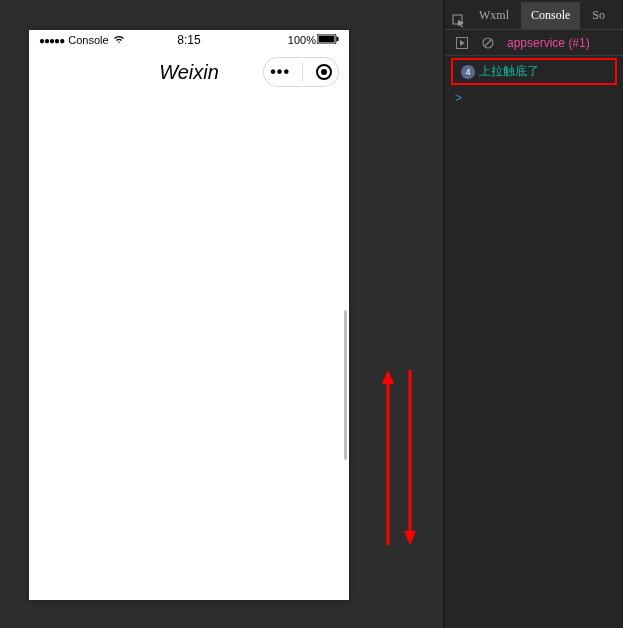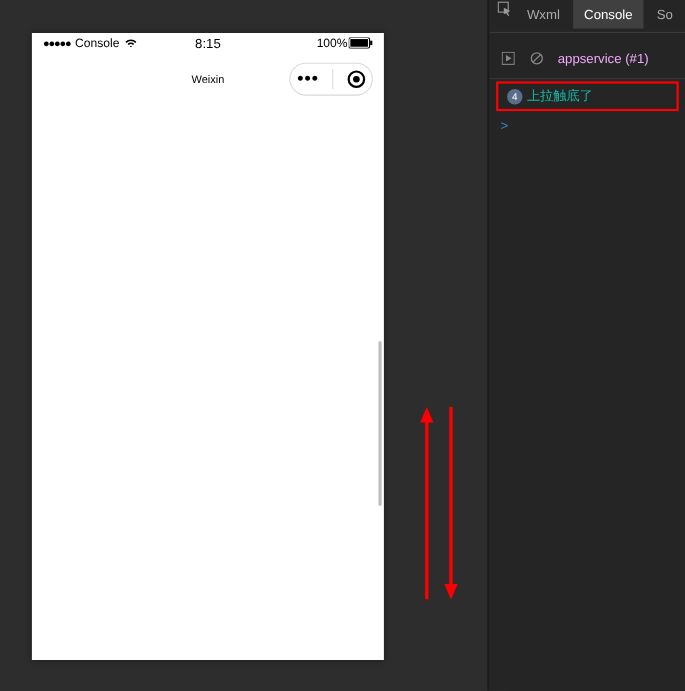--- a/index.html
+++ b/index.html
@@ -46,22 +46,23 @@
   .nav-bar {
     height: 44px;
     display: flex;
     align-items: center;
     position: relative;
   }
   .nav-title {
     position: absolute;
     left: 50%;
     transform: translateX(-50%);
-    font-size: 10px;
+    font-size: 20px;
     color: #000;
+    font-style: italic;
   }
   .capsule {
     position: absolute;
     right: 10px;
     width: 76px;
     height: 30px;
     border: 1px solid rgba(0,0,0,0.15);
     border-radius: 15px;
     display: flex;
     align-items: center;
@@ -127,24 +128,25 @@
     top: 0;
     width: 178px;
     height: 628px;
     background: #252526;
     color: #ccc;
     font-size: 12px;
   }
   .devtools-tabs {
     height: 30px;
     display: flex;
-    align-items: flex-start;
+    align-items: flex-end;
     border-bottom: 1px solid #3a3a3a;
     padding-left: 6px;
     gap: 2px;
+    font-family: Liberation Serif, serif;
   }
   .tab-icon {
     width: 16px;
     height: 16px;
     display: flex;
     align-items: center;
     justify-content: center;
     color: #999;
   }
   .tab {
@@ -153,26 +155,26 @@
     font-size: 12px;
     cursor: pointer;
   }
   .tab.active {
     background: #404040;
     color: #fff;
   }
   .devtools-toolbar {
     height: 26px;
     display: flex;
+    align-items: center;
     gap: 12px;
     padding-left: 10px;
     border-bottom: 1px solid #3a3a3a;
-    color: #f0abfc;
-    font-size: 12px;
-    margin-top: 16px;
+    color: #ec4899;
+    font-size: 12px;
   }
   .toolbar-icon { width: 14px; height: 14px; display:flex; align-items:center; justify-content:center; }
   .console-body {
     padding: 0;
   }
   .log-row {
     display: flex;
     align-items: center;
     padding: 3px 8px;
     border: 2px solid #ff0000;

